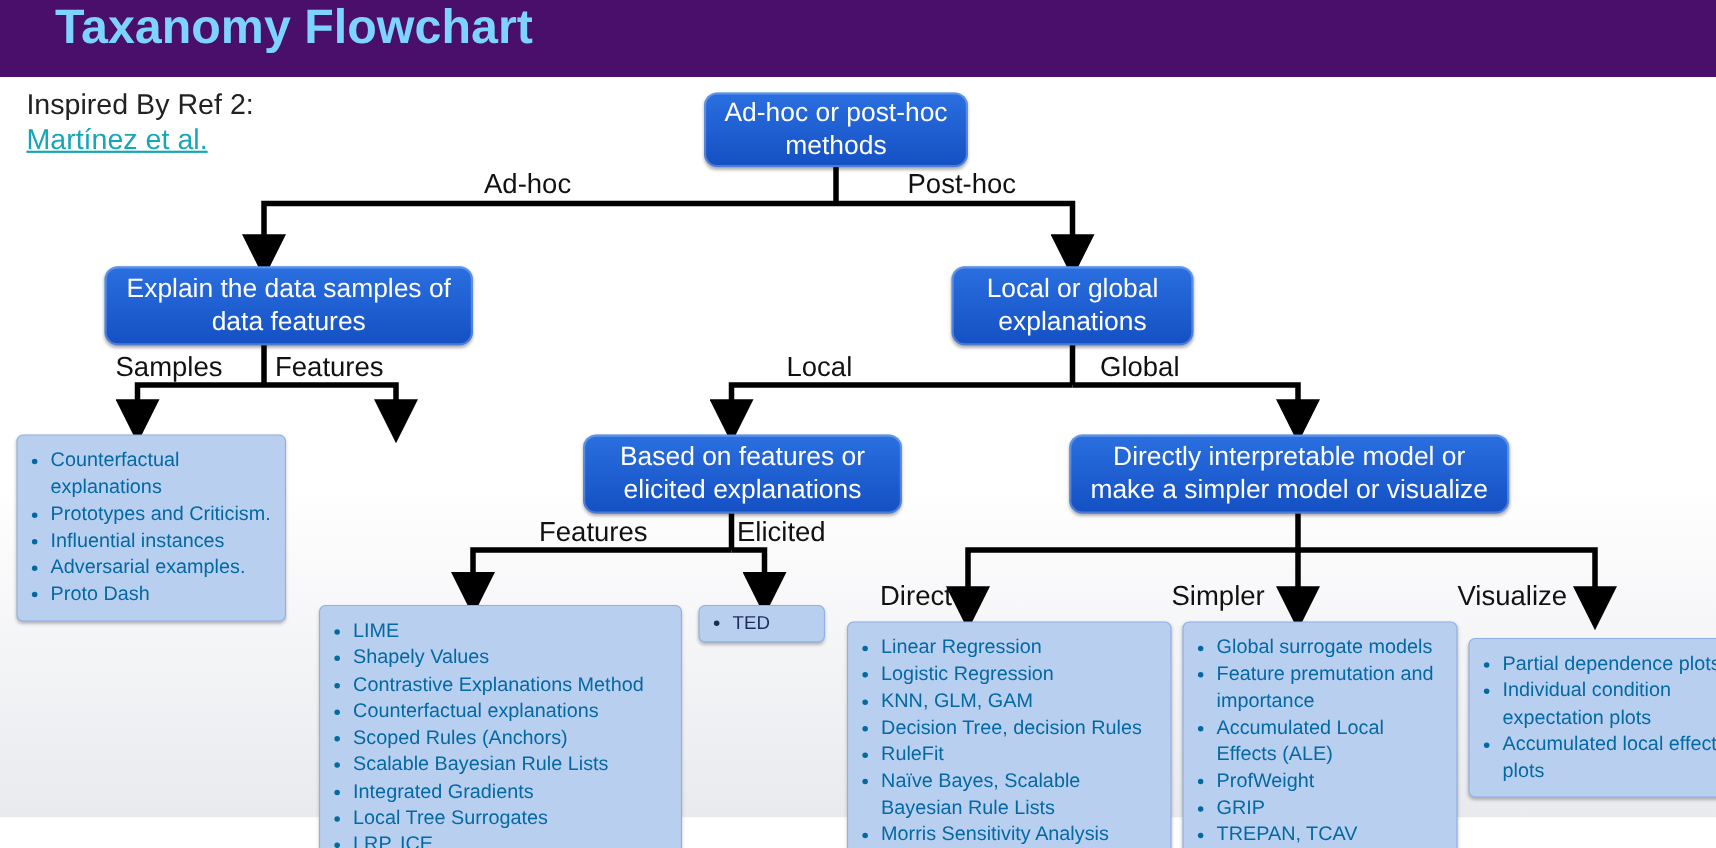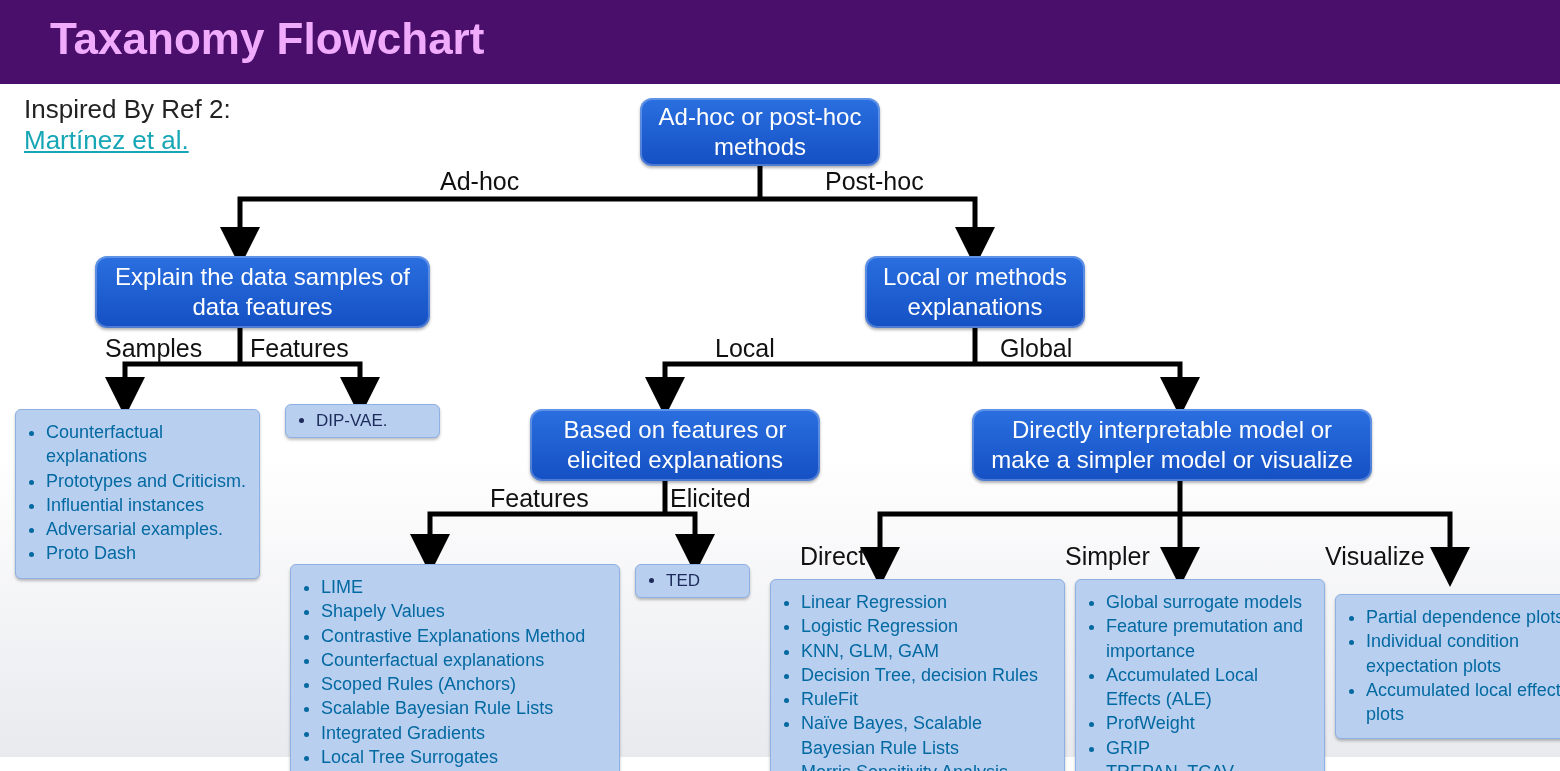--- a/index.html
+++ b/index.html
@@ -1,16 +1,16 @@
 <!DOCTYPE html>
 <html><head>
 <meta charset="utf-8">
 <style>
   html,body{margin:0;padding:0;width:1560px;height:771px;font-family:Arial,Helvetica,sans-serif;background:#fff;overflow:hidden}
-  .header{background:#4a0e6b;color:#f0abfc;padding:14px 50px 20px;font-size:44px;font-weight:700;letter-spacing:0}
+  .header{background:#4a0e6b;color:#7dd3fc;padding:0 50px 20px;font-size:44px;font-weight:700;letter-spacing:0}
   .canvas{position:relative;width:1560px;height:673px;background:linear-gradient(#fff 55%,#e9eaee)}
   .ref{position:absolute;left:24px;top:10px;font-size:26px;color:#222}
   .ref a{color:#17a6b6;text-decoration:underline}
   .ref b{font-weight:400}
   
   .node{position:absolute;background:linear-gradient(#2a6fe0,#1450c3);color:#fff;border-radius:12px;
         box-shadow:inset 0 0 0 2px rgba(255,255,255,.25),0 2px 3px rgba(0,0,0,.3);
         display:flex;align-items:center;justify-content:center;text-align:center;
         font-size:24px;line-height:1.25;padding:21px 16px;box-sizing:border-box}
   
@@ -69,21 +69,21 @@
 
     <line x1="1180" y1="395" x2="1180" y2="430"></line>
 
     <polyline points="1180,430 880,430 880,488" marker-end="url(#ah)"></polyline>
     <polyline points="1180,430 1180,430 1180,488" marker-end="url(#ah)"></polyline>
     <polyline points="1180,430 1450,430 1450,488" marker-end="url(#ah)"></polyline>
   </svg>
 
   <div class="node" style="left:640px;top:14px;width:240px;height:68px">Ad-hoc or post-hoc methods</div>
   <div class="node" style="left:95px;top:172px;width:335px;height:72px">Explain the data samples of data features</div>
-  <div class="node" style="left:865px;top:172px;width:220px;height:72px">Local or methods explanations</div>
+  <div class="node" style="left:865px;top:172px;width:220px;height:72px">Local or global explanations</div>
   <div class="node" style="left:530px;top:325px;width:290px;height:72px">Based on features or elicited explanations</div>
   <div class="node" style="left:972px;top:325px;width:400px;height:72px">Directly interpretable model or make a simpler model or visualize</div>
 
   <div class="lbl" style="left:440px;top:83px">Ad-hoc</div>
   <div class="lbl" style="left:825px;top:83px">Post-hoc</div>
   <div class="lbl" style="left:105px;top:250px">Samples</div>
   <div class="lbl" style="left:250px;top:250px">Features</div>
   <div class="lbl" style="left:715px;top:250px">Local</div>
   <div class="lbl" style="left:1000px;top:250px">Global</div>
   <div class="lbl" style="left:490px;top:400px">Features</div>
@@ -92,25 +92,20 @@
   <div class="lbl" style="left:1065px;top:458px">Simpler</div>
   <div class="lbl" style="left:1325px;top:458px">Visualize</div>
 
   <div class="box" style="left:15px;top:325px;width:245px">
     <ul>
         <li>Counterfactual explanations</li>
         <li>Prototypes and Criticism.</li>
         <li>Influential instances</li>
         <li>Adversarial examples.</li>
         <li>Proto Dash</li>
-      </ul>
-  </div>
-  <div class="mini" style="left:285px;top:320px;width:155px">
-    <ul>
-        <li>DIP-VAE.</li>
       </ul>
   </div>
   <div class="box" style="left:290px;top:480px;width:330px">
     <ul>
         <li>LIME</li>
         <li>Shapely Values</li>
         <li>Contrastive Explanations Method</li>
         <li>Counterfactual explanations</li>
         <li>Scoped Rules (Anchors)</li>
         <li>Scalable Bayesian Rule Lists</li>

